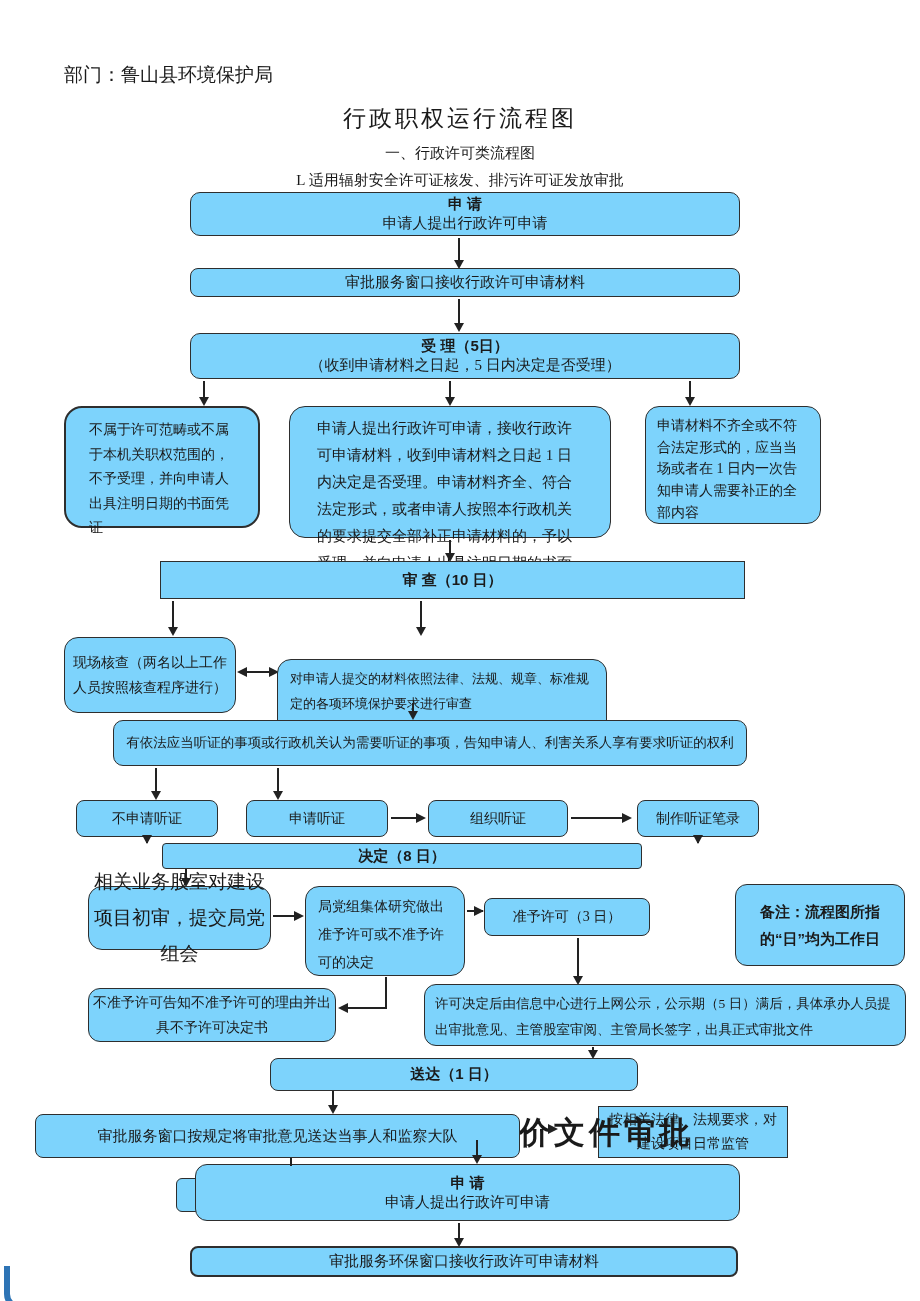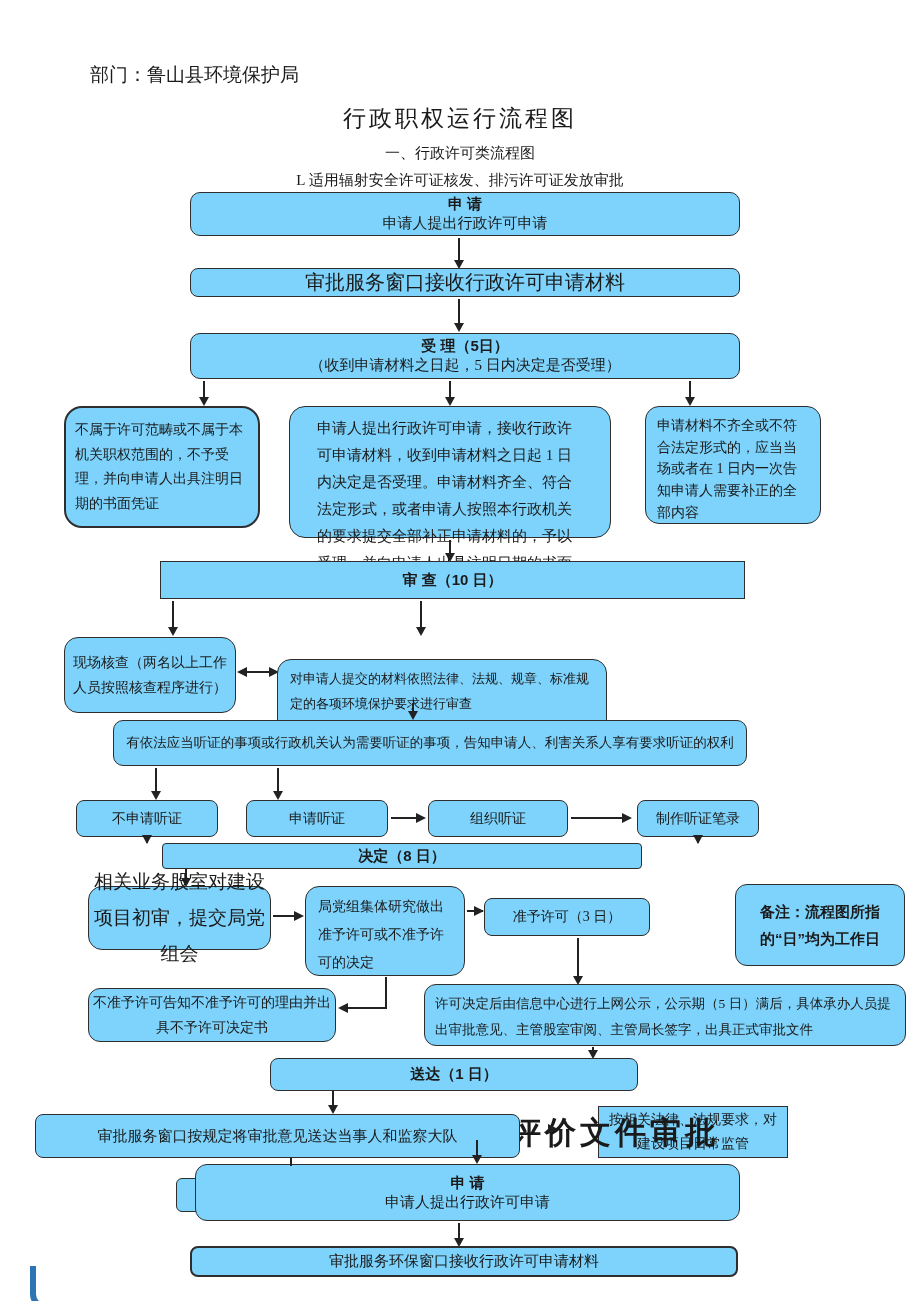--- a/index.html
+++ b/index.html
@@ -1,18 +1,18 @@
 <!DOCTYPE html>
 <html><head>
 <meta charset="utf-8">
 <style>
   html,body{margin:0;padding:0;background:#ffffff;}
   .page{position:relative;width:920px;height:1301px;background:#fff;overflow:hidden;
         font-family:"Liberation Serif","DejaVu Serif",serif;color:#1a1a1a;}
-  .abs{position:absolute;margin-left:26px;}
+  .abs{position:absolute;}
   .box{position:absolute;background:#7dd3fc;border:1.6px solid #2e2e2e;box-sizing:border-box;z-index:1;}
   .ctr{display:flex;flex-direction:column;align-items:center;justify-content:center;text-align:center;}
   .bt{font-family:"Liberation Sans","DejaVu Sans",sans-serif;font-weight:bold;}
   .ln{position:absolute;background:#222;z-index:1;}
   .ah-d{position:absolute;width:0;height:0;border-left:5px solid transparent;border-right:5px solid transparent;border-top:9px solid #222;z-index:1;}
   .ah-r{position:absolute;width:0;height:0;border-top:5px solid transparent;border-bottom:5px solid transparent;border-left:10px solid #222;z-index:1;}
   .ah-l{position:absolute;width:0;height:0;border-top:5px solid transparent;border-bottom:5px solid transparent;border-right:10px solid #222;z-index:1;}
   .hdr{position:absolute;left:0;width:920px;text-align:center;}
 </style>
 </head>
@@ -26,37 +26,37 @@
   <div class="hdr" style="top:171px;font-size:15px;">L 适用辐射安全许可证核发、排污许可证发放审批</div>
 
   <div class="box ctr" style="left:190px;top:192px;width:550px;height:44px;border-radius:10px;">
     <span class="bt" style="font-size:15px;">申  请</span>
     <span style="font-size:15px;">申请人提出行政许可申请</span>
   </div>
   <div class="ln" style="left:458px;top:238px;width:2px;height:24px;"></div>
   <div class="ah-d" style="left:454px;top:260px;"></div>
 
   <div class="box ctr" style="left:190px;top:268px;width:550px;height:29px;border-radius:8px;">
-    <span style="font-size:20px;">审批服务窗口接收行政许可申请材料</span>
+    <span style="font-size:15px;">审批服务窗口接收行政许可申请材料</span>
   </div>
   <div class="ln" style="left:458px;top:299px;width:2px;height:26px;"></div>
   <div class="ah-d" style="left:454px;top:323px;"></div>
 
   <div class="box ctr" style="left:190px;top:333px;width:550px;height:46px;border-radius:10px;">
     <span class="bt" style="font-size:15px;">受  理（5日）</span>
     <span style="font-size:15px;">（收到申请材料之日起，5 日内决定是否受理）</span>
   </div>
   <div class="ln" style="left:203px;top:381px;width:2px;height:18px;"></div>
   <div class="ah-d" style="left:199px;top:397px;"></div>
   <div class="ln" style="left:449px;top:381px;width:2px;height:18px;"></div>
   <div class="ah-d" style="left:445px;top:397px;"></div>
   <div class="ln" style="left:689px;top:381px;width:2px;height:18px;"></div>
   <div class="ah-d" style="left:685px;top:397px;"></div>
 
-  <div class="box" style="left:64px;top:406px;width:196px;height:122px;border-radius:18px;border-width:2px;padding:10px 9px;font-size:14px;line-height:1.75;">
+  <div class="box" style="left:64px;top:406px;width:196px;height:122px;border-radius:18px;border-width:2px;padding:10px 23px;font-size:14px;line-height:1.75;">
     <span>不属于许可范畴或不属于本机关职权范围的，不予受理，并向申请人出具注明日期的书面凭证</span>
   </div>
   <div class="box" style="left:289px;top:406px;width:322px;height:132px;border-radius:16px;padding:8px 27px;font-size:15px;line-height:1.8;">
     <span>申请人提出行政许可申请，接收行政许可申请材料，收到申请材料之日起 1 日内决定是否受理。申请材料齐全、符合法定形式，或者申请人按照本行政机关的要求提交全部补正申请材料的，予以受理，并向申请人出具注明日期的书面凭证。</span>
   </div>
   <div class="box" style="left:645px;top:406px;width:176px;height:118px;border-radius:14px;padding:8px 11px;font-size:14px;line-height:1.55;">
     <span>申请材料不齐全或不符合法定形式的，应当当场或者在 1 日内一次告知申请人需要补正的全部内容</span>
   </div>
   <div class="ln" style="left:449px;top:540px;width:2px;height:16px;"></div>
   <div class="ah-d" style="left:445px;top:553px;"></div>

